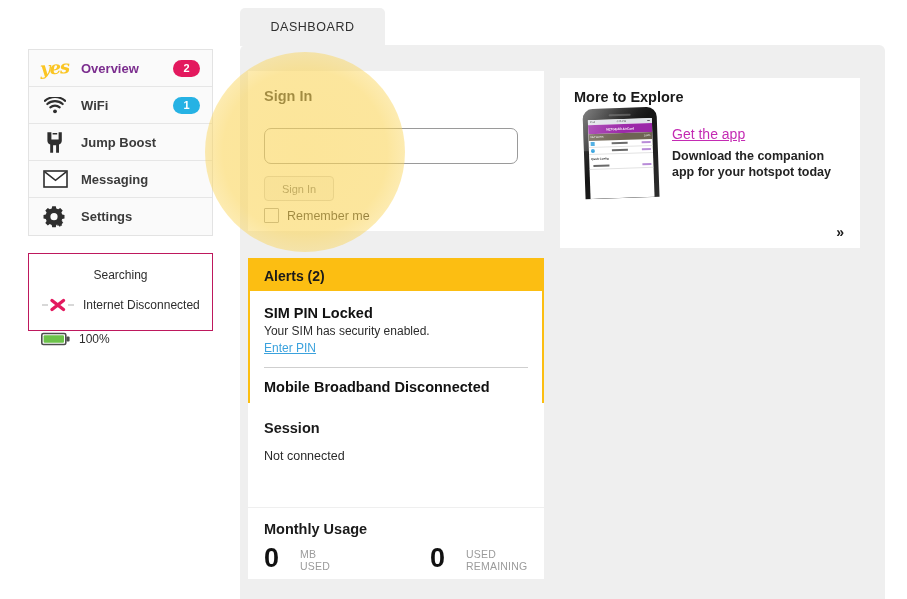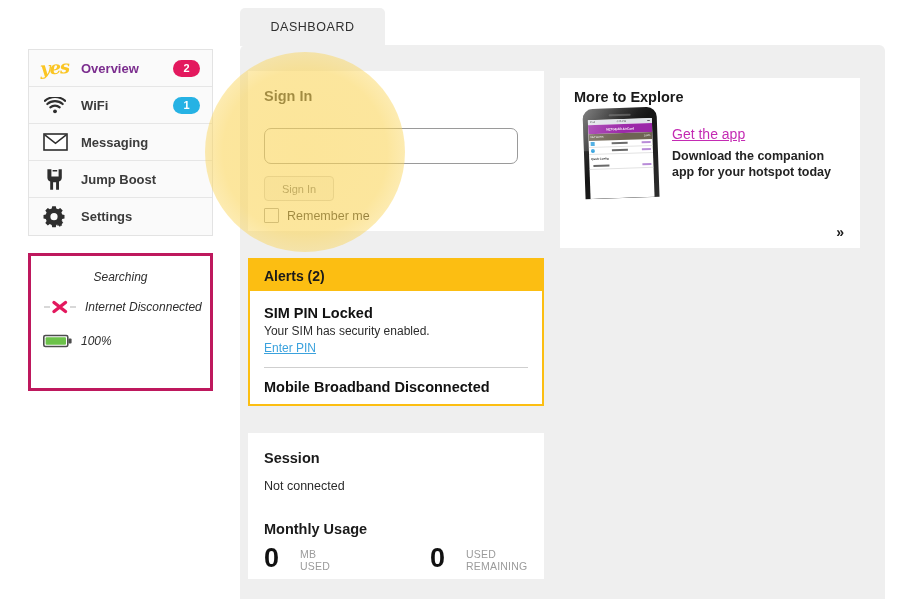--- a/index.html
+++ b/index.html
@@ -60,36 +60,36 @@
   .logo-yes {
     font-family: "DejaVu Serif", serif;
     font-size: 18px; font-style: italic; font-weight: bold;
     color: #fac524; letter-spacing: -1px; line-height: 1;
     transform: rotate(-4deg);
   }
 
   
   .statusbox {
     position: absolute; left: 28px; top: 253px;
-    width: 185px; height: 138px;
-    background: #fff; border: 3px solid #be185d; font-style: italic;
+    width: 185px; height: 78px;
+    background: #fff; border: 1px solid #be185d;
   }
   .status-searching {
     text-align: center; font-size: 12px; color: #2d2d2d; margin-top: 14px;
   }
   .status-row { display: flex; align-items: flex-start; margin-top: 16px; padding-left: 12px; }
   .status-row .txt { font-size: 12px; color: #2d2d2d; margin-left: 8px; }
 
   
   .card { position: absolute; background: #ffffff; }
 
   .card-signin { left: 248px; top: 71px; width: 296px; height: 160px; }
   .card-alerts { left: 248px; top: 258px; width: 296px; height: 148px;
                  border: 2px solid #fcbe12; background:#fff; }
-  .card-session { left: 248px; top: 433px; width: 296px; height: 104px; }
+  .card-session { left: 248px; top: 403px; width: 296px; height: 104px; }
   .card-usage  { left: 248px; top: 508px; width: 296px; height: 71px; }
   .card-explore{ left: 560px; top: 78px; width: 300px; height: 170px; }
 
   .card-title { font-size: 14.5px; font-weight: bold; color: #1a1a1a; }
 
   .signin-title { position:absolute; left: 16px; top: 17px; }
   .signin-input {
     position: absolute; left: 16px; top: 57px; width: 254px; height: 36px;
     border: 1px solid #9a9a9a; border-radius: 7px; background: #fff;
   }
@@ -193,36 +193,36 @@
           <path d="M3.3 7.1a11.4 11.4 0 0 1 15.4 0" stroke="#2e2e2e" stroke-width="2.1" fill="none" stroke-linecap="round"></path>
           <path d="M0.8 3.9a15.5 15.5 0 0 1 20.4 0" stroke="#2e2e2e" stroke-width="2.1" fill="none" stroke-linecap="round"></path>
         </svg>
       </span>
       <span class="nav-label">WiFi</span>
       <span class="badge blue">1</span>
     </div>
 
     <div class="nav-item">
       <span class="nav-icon">
+        <svg width="20" height="23" viewBox="0 0 20 23">
+          <path d="M3.2 1.2h3.2v7.4h7.2V1.2h3.2v8.6c0 2-1.3 3.2-2.8 3.8v8.2h-2.9v-7.6H8.1v7.6H5.2v-8.2C3.7 13 2.4 11.8 2.4 9.8V1.2z" fill="#2e2e2e"></path>
+          <rect x="7.6" y="2.0" width="4.6" height="1.5" fill="#2e2e2e"></rect>
+        </svg>
+      </span>
+      <span class="nav-label">Jump Boost</span>
+    </div>
+
+    <div class="nav-item">
+      <span class="nav-icon">
         <svg width="25" height="18" viewBox="0 0 25 18">
           <rect x="1" y="1" width="23" height="16" fill="#fff" stroke="#2e2e2e" stroke-width="1.6"></rect>
           <path d="M1.8 1.8 L12.5 10.3 L23.2 1.8" fill="none" stroke="#2e2e2e" stroke-width="1.6"></path>
         </svg>
       </span>
       <span class="nav-label">Messaging</span>
-    </div>
-
-    <div class="nav-item">
-      <span class="nav-icon">
-        <svg width="20" height="23" viewBox="0 0 20 23">
-          <path d="M3.2 1.2h3.2v7.4h7.2V1.2h3.2v8.6c0 2-1.3 3.2-2.8 3.8v8.2h-2.9v-7.6H8.1v7.6H5.2v-8.2C3.7 13 2.4 11.8 2.4 9.8V1.2z" fill="#2e2e2e"></path>
-          <rect x="7.6" y="2.0" width="4.6" height="1.5" fill="#2e2e2e"></rect>
-        </svg>
-      </span>
-      <span class="nav-label">Jump Boost</span>
     </div>
 
     <div class="nav-item">
       <span class="nav-icon">
         <svg width="26" height="24" viewBox="0 0 26 24">
           <g fill="#2e2e2e">
             <path d="M10.2 1.2h3.6l.5 2.3 1.9.8 2-1.3 2.5 2.5-1.3 2 .8 1.9 2.3.5v3.6l-2.3.5-.8 1.9 1.3 2-2.5 2.5-2-1.3-1.9.8-.5 2.3h-3.6l-.5-2.3-1.9-.8-2 1.3-2.5-2.5 1.3-2-.8-1.9-2.3-.5V9.9l2.3-.5.8-1.9-1.3-2 2.5-2.5 2 1.3 1.9-.8z"></path>
           </g>
           <circle cx="12" cy="11.7" r="3.6" fill="#fafafa"></circle>
           <g fill="#2e2e2e">

